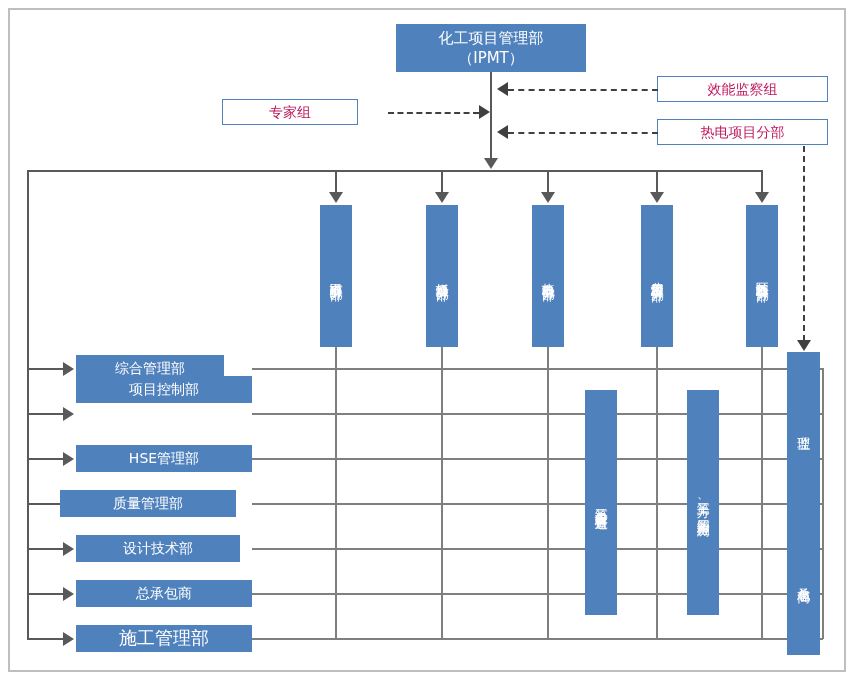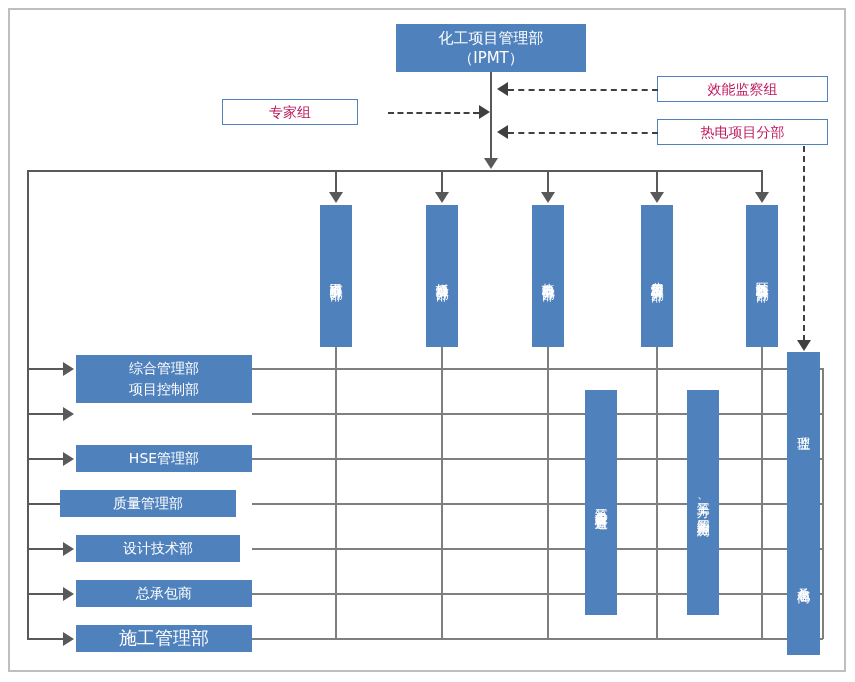--- a/index.html
+++ b/index.html
@@ -97,21 +97,21 @@
 
   <div class="line vline" style="left:761px;top:170px;width:2px;height:26px;"></div>
   <div class="arw arw-down" style="left:755px;top:192px;"></div>
   <div class="box fill vtext" style="left:746px;top:205px;width:32px;height:142px;font-size:13px;">
     <span>区外工程项目分部</span>
   </div>
   <div class="line vline thin" style="left:761px;top:347px;width:1.5px;height:291px;"></div>
 
   <div class="line hline" style="left:28px;top:368px;width:36px;height:1.5px;"></div>
   <div class="arw arw-right" style="left:63px;top:362px;"></div>
-  <div class="box fill htext" style="left:76px;top:355px;width:176px;height:27px;font-size:14px;">
+  <div class="box fill htext" style="left:76px;top:355px;width:148px;height:27px;font-size:14px;">
     <span>综合管理部</span>
   </div>
   <div class="line hline thin" style="left:252px;top:368px;width:571px;height:1.5px;"></div>
 
   <div class="line hline" style="left:28px;top:413px;width:36px;height:1.5px;"></div>
   <div class="arw arw-right" style="left:63px;top:407px;"></div>
   <div class="box fill htext" style="left:76px;top:376px;width:176px;height:27px;font-size:14px;">
     <span>项目控制部</span>
   </div>
   <div class="line hline thin" style="left:252px;top:413px;width:571px;height:1.5px;"></div>

